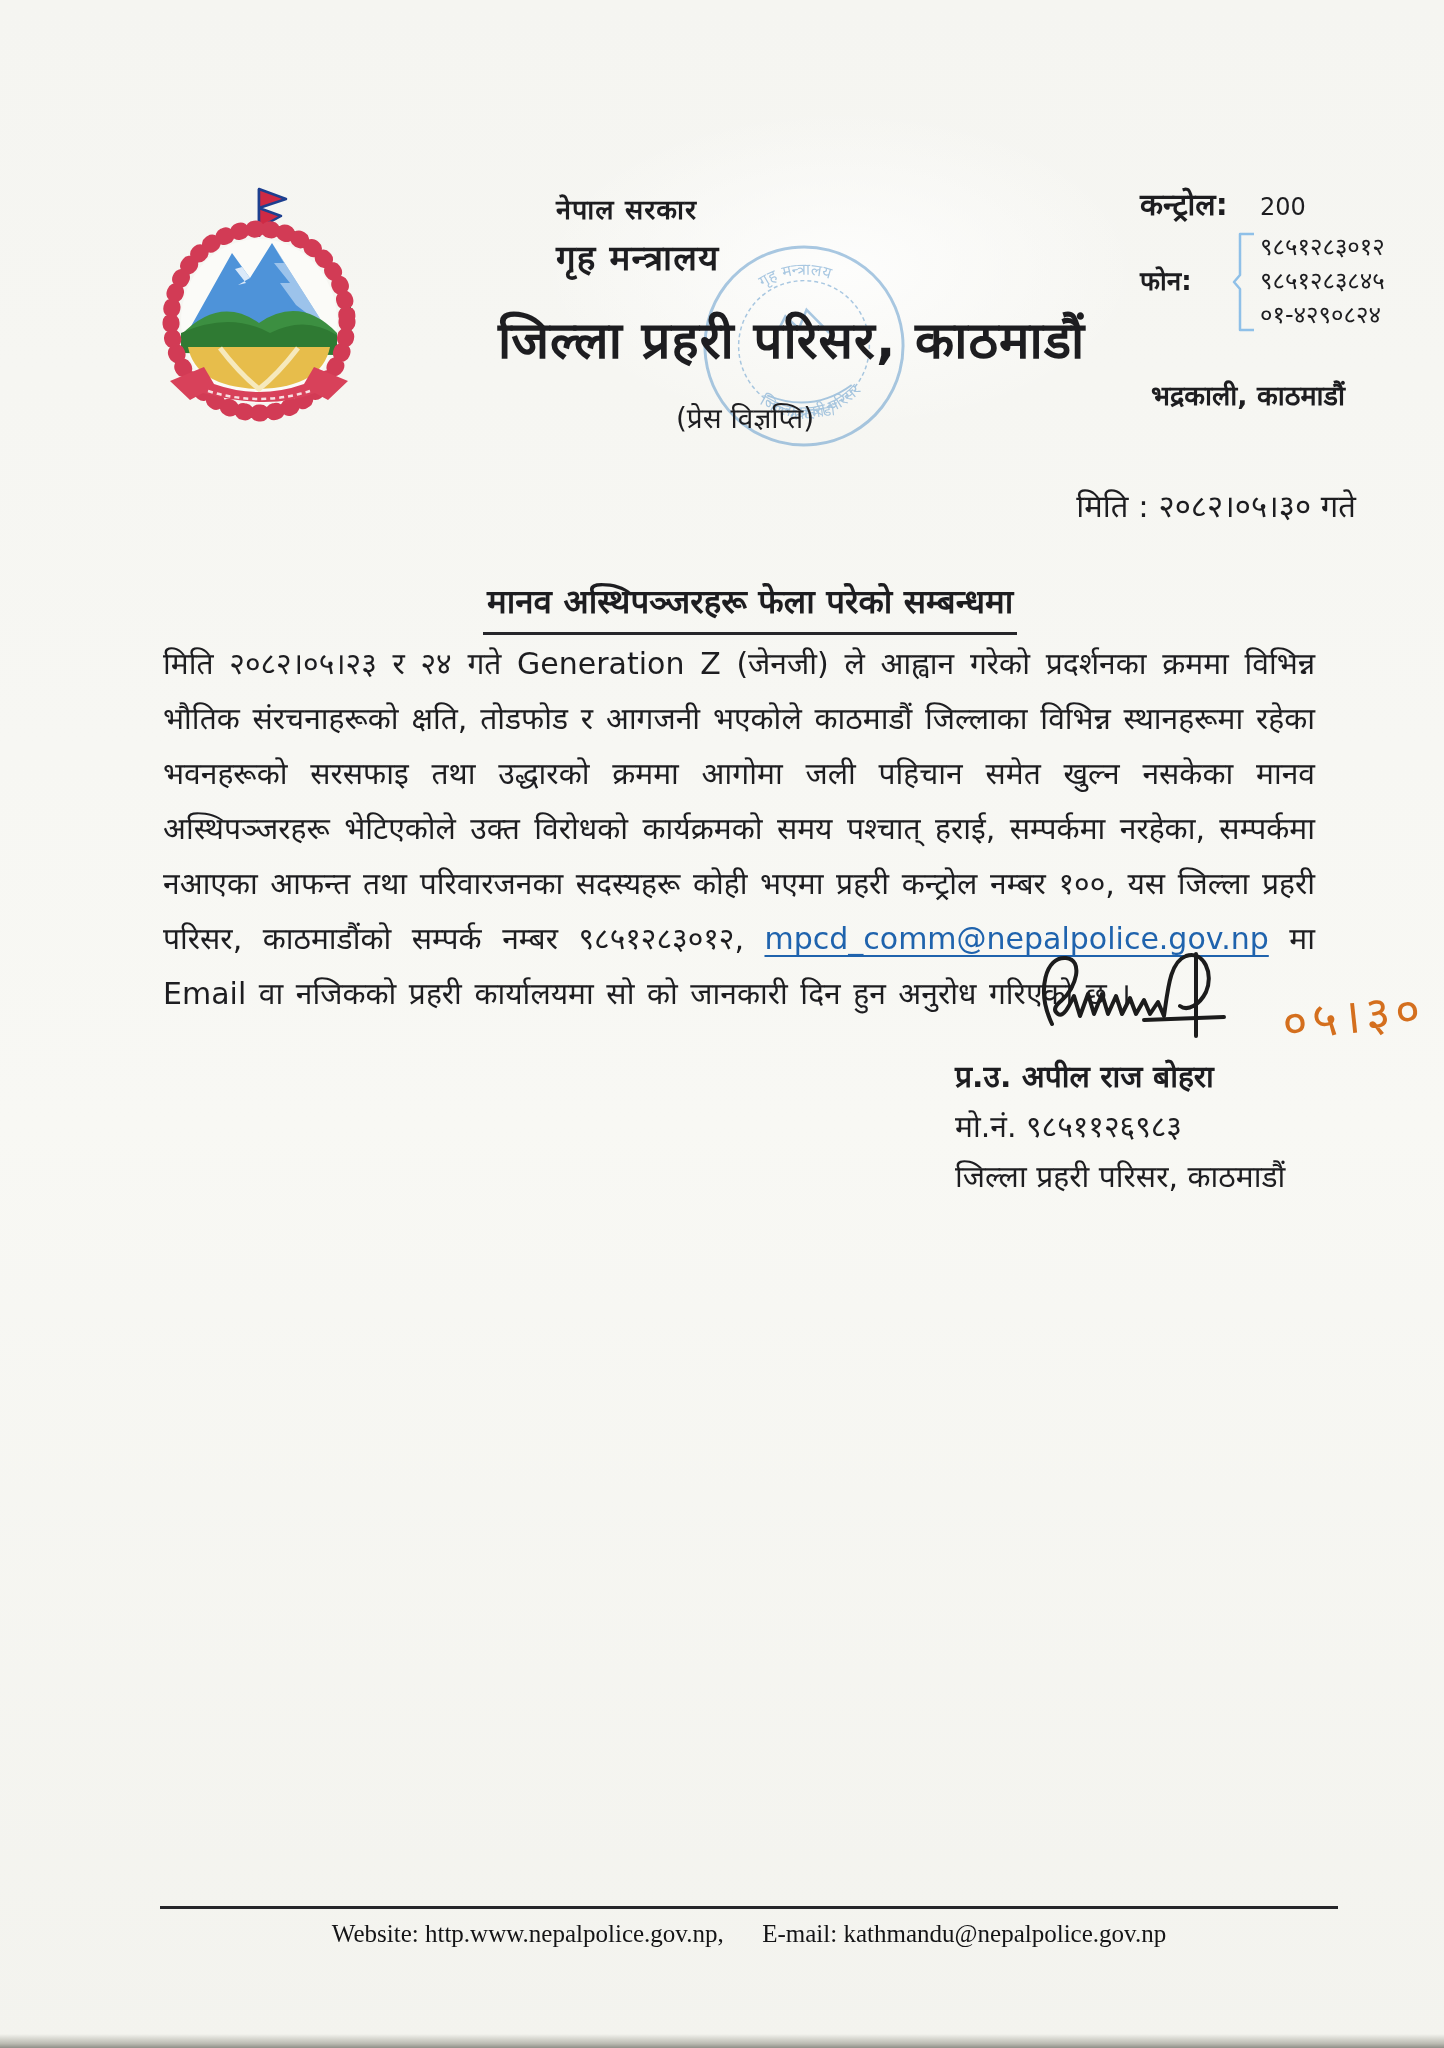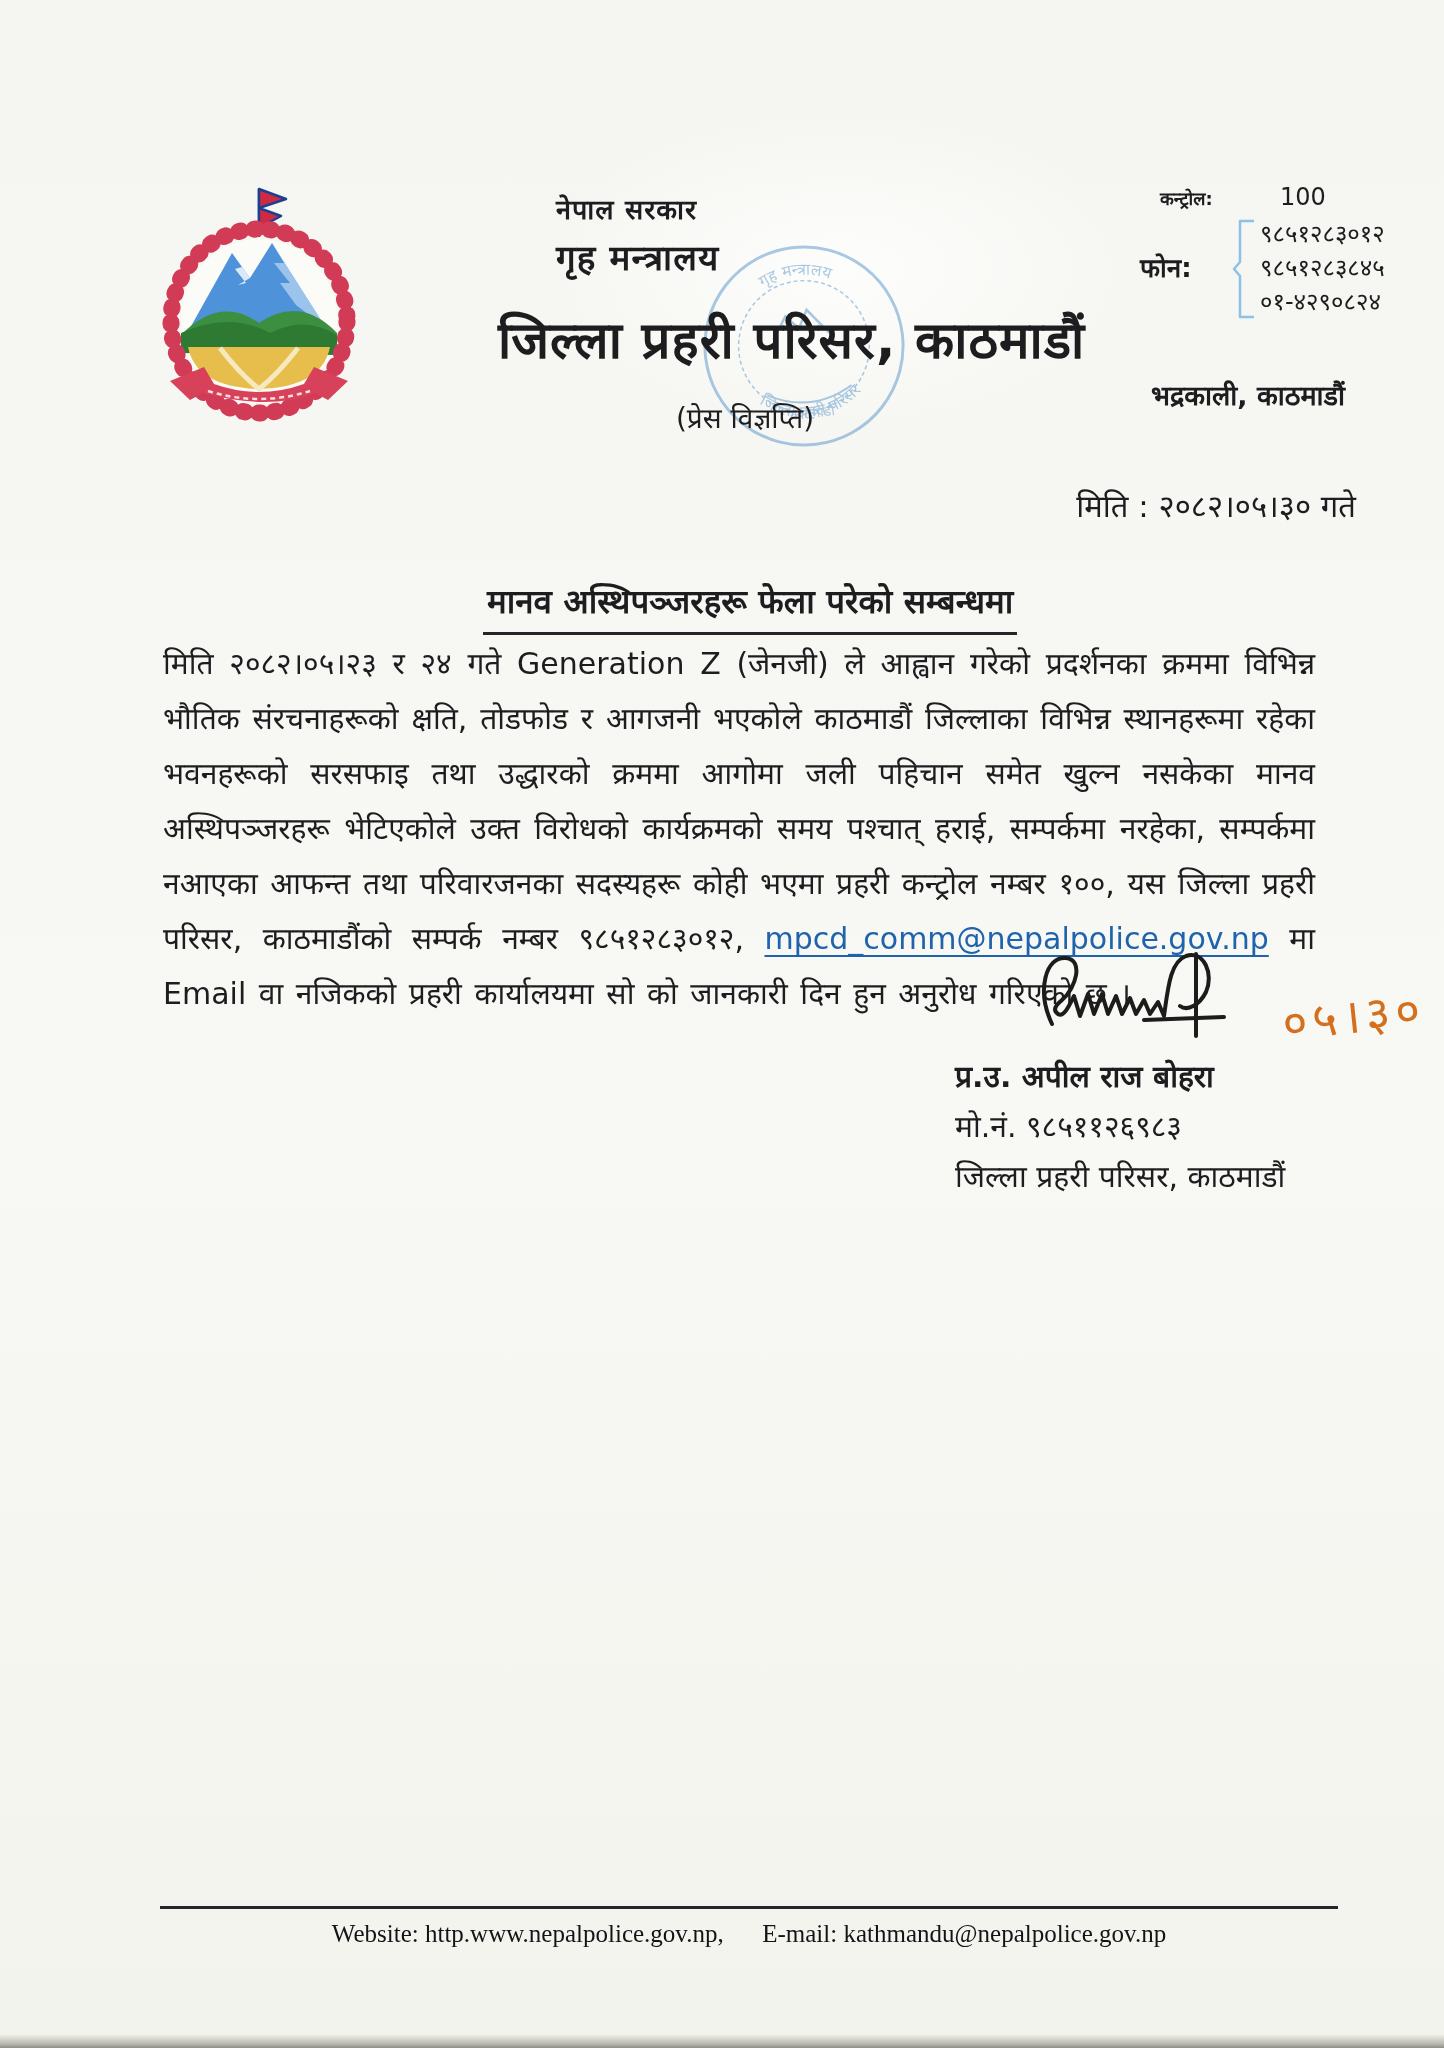--- a/index.html
+++ b/index.html
@@ -19,21 +19,21 @@
   .hdr-center{left:556px;top:190px;width:400px;text-align:left;}
   .gov1{font-size:27px;font-weight:700;letter-spacing:1px;}
   .gov2{font-size:35px;font-weight:700;margin-top:6px;letter-spacing:1px;}
   .office-title{left:498px;top:303px;font-size:51px;font-weight:800;letter-spacing:1px;white-space:nowrap;}
   .press{left:595px;top:398px;width:300px;text-align:center;font-size:28px;}
   .addr{right:99px;top:376px;font-size:27px;font-weight:700;white-space:nowrap;}
 
   
   .contact{left:1140px;top:183px;width:290px;}
   .c-row1{display:flex;align-items:baseline;}
-  .c-label{font-size:18px;font-weight:600;width:112px;margin-left:20px;}
+  .c-label{font-size:30px;font-weight:600;width:112px;}
   .c-val{font-size:24px;margin-left:8px;}
   .phone-group{position:relative;margin-top:6px;height:104px;}
   .phone-label{position:absolute;left:0;top:32px;font-size:26px;font-weight:600;}
   .brace{position:absolute;left:92px;top:2px;width:24px;height:100px;}
   .phone-list{position:absolute;left:120px;top:0;margin:0;padding:0;list-style:none;}
   .phone-list li{font-size:24px;line-height:34px;white-space:nowrap;}
 
   .date-line{right:88px;top:484px;font-size:31px;white-space:nowrap;}
 
   .subject{left:483px;top:578px;font-size:33px;font-weight:700;white-space:nowrap;
@@ -108,21 +108,21 @@
     <div class="gov2">गृह मन्त्रालय</div>
   </div>
 
   <div class="abs office-title">जिल्ला प्रहरी परिसर, काठमाडौं</div>
   <div class="abs press">(प्रेस विज्ञप्ति)</div>
   <div class="abs addr">भद्रकाली, काठमाडौं</div>
 
   <div class="abs contact">
     <div class="c-row1">
       <span class="c-label">कन्ट्रोल:</span>
-      <span class="c-val">100</span>
+      <span class="c-val">200</span>
     </div>
     <div class="phone-group">
       <span class="phone-label">फोन:</span>
       <svg class="brace" viewBox="0 0 24 100">
         <path d="M22,2 H8 V43 L2,50 L8,57 V98 H22" fill="none" stroke="#8fc0e8" stroke-width="2.5" stroke-linejoin="round"></path>
       </svg>
       <ul class="phone-list">
         <li>९८५१२८३०१२</li>
         <li>९८५१२८३८४५</li>
         <li>०१-४२९०८२४</li>

